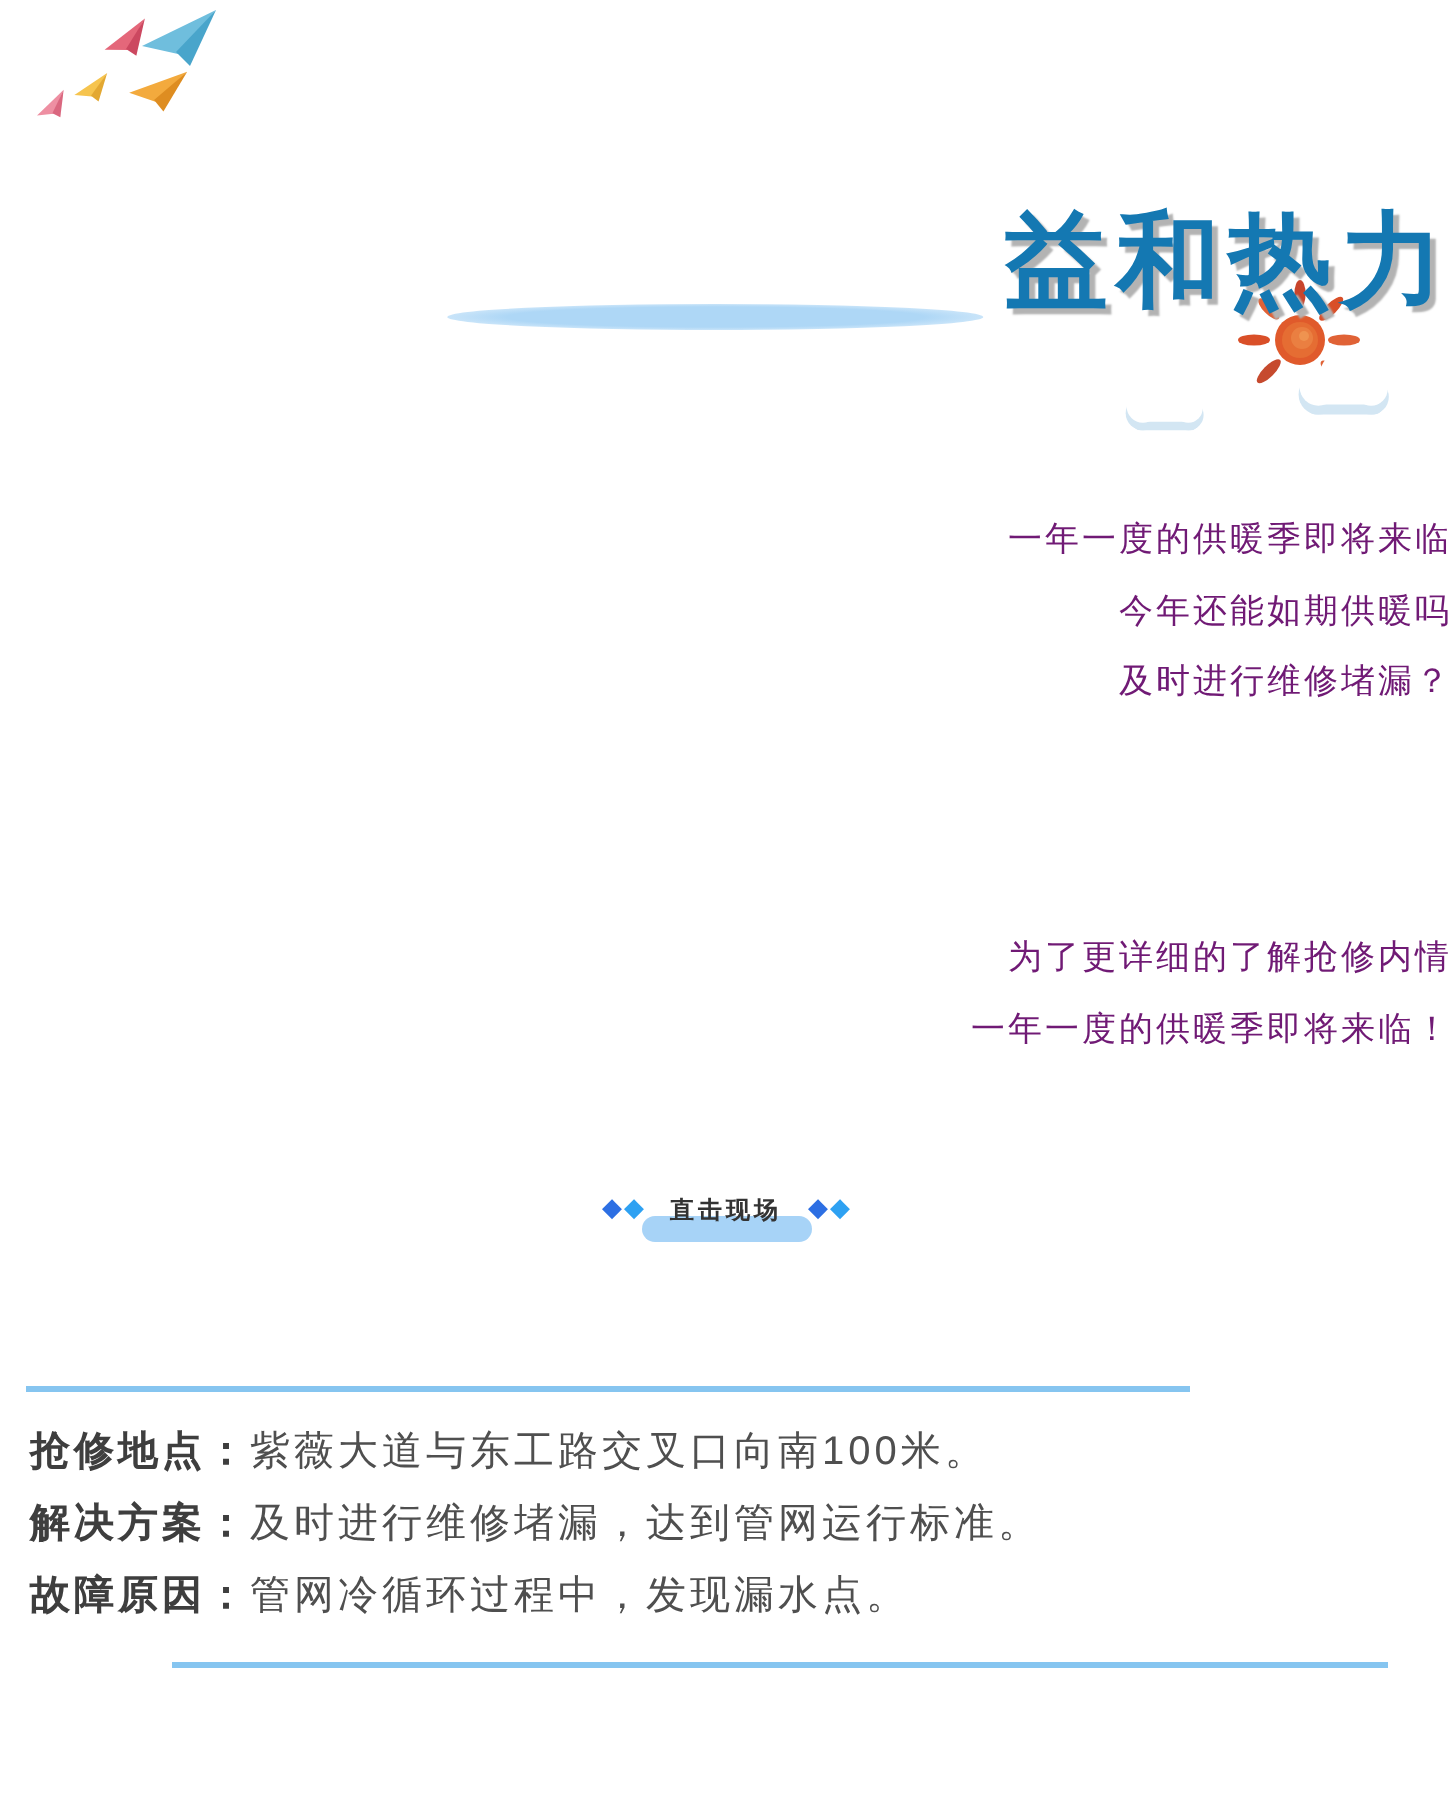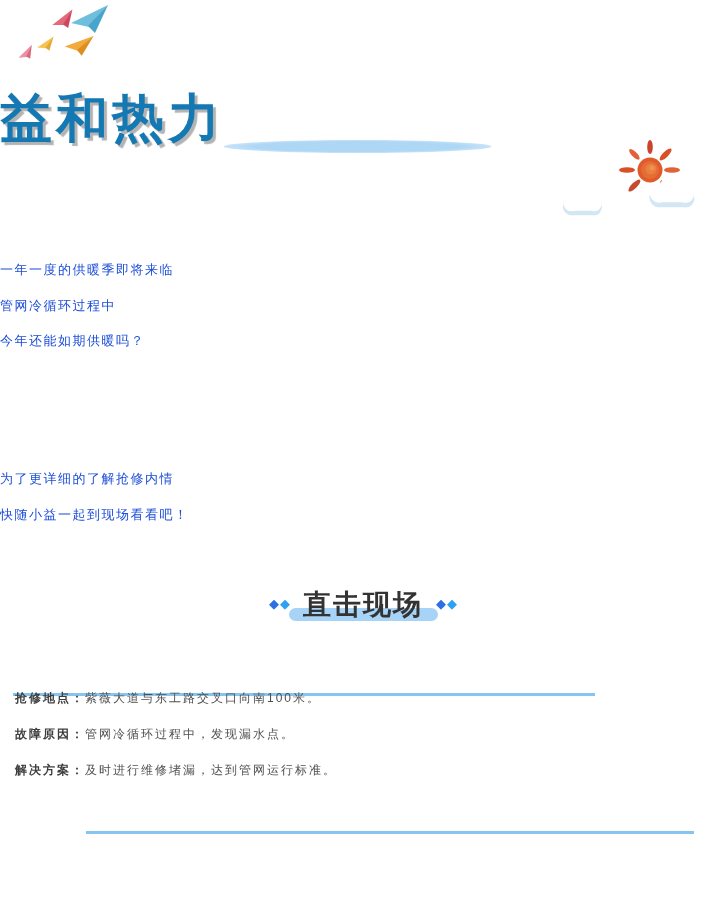--- a/index.html
+++ b/index.html
@@ -7,64 +7,64 @@
   body { font-family:"Liberation Sans", sans-serif; }
   .page {
     position:relative; width:726px; height:901px; margin:0 auto;
     background:#ffffff; overflow:hidden;
   }
   
   .planes { position:absolute; left:8px; top:2px; }
   .sky    { position:absolute; left:550px; top:133px; }
 
   
-  .title-wrap { position:absolute; left:0; top:84px; width:100%; text-align:left; }
+  .title-wrap { position:absolute; left:0; top:96px; width:100%; text-align:right; }
   .title-ellipse {
     position:absolute; left:50%; top:56px; transform:translateX(-52%);
     width:268px; height:13px; border-radius:50%;
     background:radial-gradient(ellipse at center, #aed7f6 55%, rgba(174,215,246,0.15) 95%);
   }
   .title {
     position:relative; z-index:1;
     font-size:52px; font-weight:bold; letter-spacing:4px;
     color:#1478b2; text-shadow:3px 3px 1px #b3b3b3;
   }
 
   
-  .para { position:absolute; left:0; width:100%; text-align:left;
-          color:#1d4ed8; font-size:13px; letter-spacing:1.5px; }
+  .para { position:absolute; left:0; width:100%; text-align:right;
+          color:#701a75; font-size:17px; letter-spacing:1.5px; }
   .para .line { line-height:35.6px; }
   .para1 { top:252px; }
   .para2 { top:461px; }
 
   
   .section-header {
     position:absolute; left:0; top:590px; width:100%; height:30px;
     display:flex; justify-content:center; align-items:center; gap:13px;
   }
   .diamonds { display:flex; gap:1px; font-size:13px; line-height:13px; margin-top:-4px; }
   .d1 { color:#2d6fe3; }
   .d2 { color:#2ea1f2; }
   .pill-wrap { position:relative; display:inline-block; }
   .pill {
     position:absolute; left:-14px; right:-15px; bottom:-3px; height:13px;
     background:#a7d3f7; border-radius:7px;
   }
   .section-label {
-    position:relative; z-index:1; font-size:28px; font-weight:bold;
+    position:relative; z-index:1; font-size:12px; font-weight:bold;
     color:#333333; letter-spacing:2px; line-height:26px;
   }
 
   
   .divider { position:absolute; height:3px; background:#86c5f0; }
   .divider-top    { left:13px; top:693px; width:582px; }
   .divider-bottom { left:86px; top:831px; width:608px; }
 
   
-  .details { position:absolute; left:15px; top:680px; width:696px; font-size:12px; letter-spacing:2px; }
+  .details { position:absolute; left:15px; top:708px; width:696px; font-size:20px; letter-spacing:2px; }
   .details .row { line-height:36px; white-space:nowrap; }
   .details .lbl { font-weight:bold; color:#3e3e3e; }
   .details .val { color:#4f4f4f; }
 </style>
 </head>
 <body>
 
 <div class="page">
 
   <svg class="planes" width="118" height="70" viewBox="0 0 118 70" aria-hidden="true">
@@ -134,27 +134,27 @@
         <circle cx="12" cy="15" r="8.5"></circle>
           <circle cx="24" cy="10" r="11.5"></circle>
         <circle cx="36" cy="16" r="7.5"></circle>
           <rect x="6" y="12" width="36" height="11" rx="5"></rect>
       </g>
     </g>
   </svg>
 
   <div class="para para1">
     <div class="line">一年一度的供暖季即将来临</div>
-    <div class="line">管网冷循环过程中</div>
-    <div class="line">今年还能如期供暖吗？</div>
+    <div class="line">今年还能如期供暖吗</div>
+    <div class="line">及时进行维修堵漏？</div>
   </div>
 
   <div class="para para2">
     <div class="line">为了更详细的了解抢修内情</div>
-    <div class="line">快随小益一起到现场看看吧！</div>
+    <div class="line">一年一度的供暖季即将来临！</div>
   </div>
 
   <div class="section-header">
     <span class="diamonds">
       <span class="d d1">◆</span>
       <span class="d d2">◆</span>
     </span>
     <span class="pill-wrap">
       <span class="pill"></span>
       <span class="section-label">直击现场</span>
@@ -165,22 +165,22 @@
     </span>
   </div>
 
   <div class="divider divider-top"></div>
 
   <div class="details">
     <div class="row">
       <span class="lbl">抢修地点：</span><span class="val">紫薇大道与东工路交叉口向南100米。</span>
     </div>
     <div class="row">
-      <span class="lbl">故障原因：</span><span class="val">管网冷循环过程中，发现漏水点。</span>
+      <span class="lbl">解决方案：</span><span class="val">及时进行维修堵漏，达到管网运行标准。</span>
     </div>
     <div class="row">
-      <span class="lbl">解决方案：</span><span class="val">及时进行维修堵漏，达到管网运行标准。</span>
+      <span class="lbl">故障原因：</span><span class="val">管网冷循环过程中，发现漏水点。</span>
     </div>
   </div>
 
   <div class="divider divider-bottom"></div>
 
 </div>
 
 </body></html>

